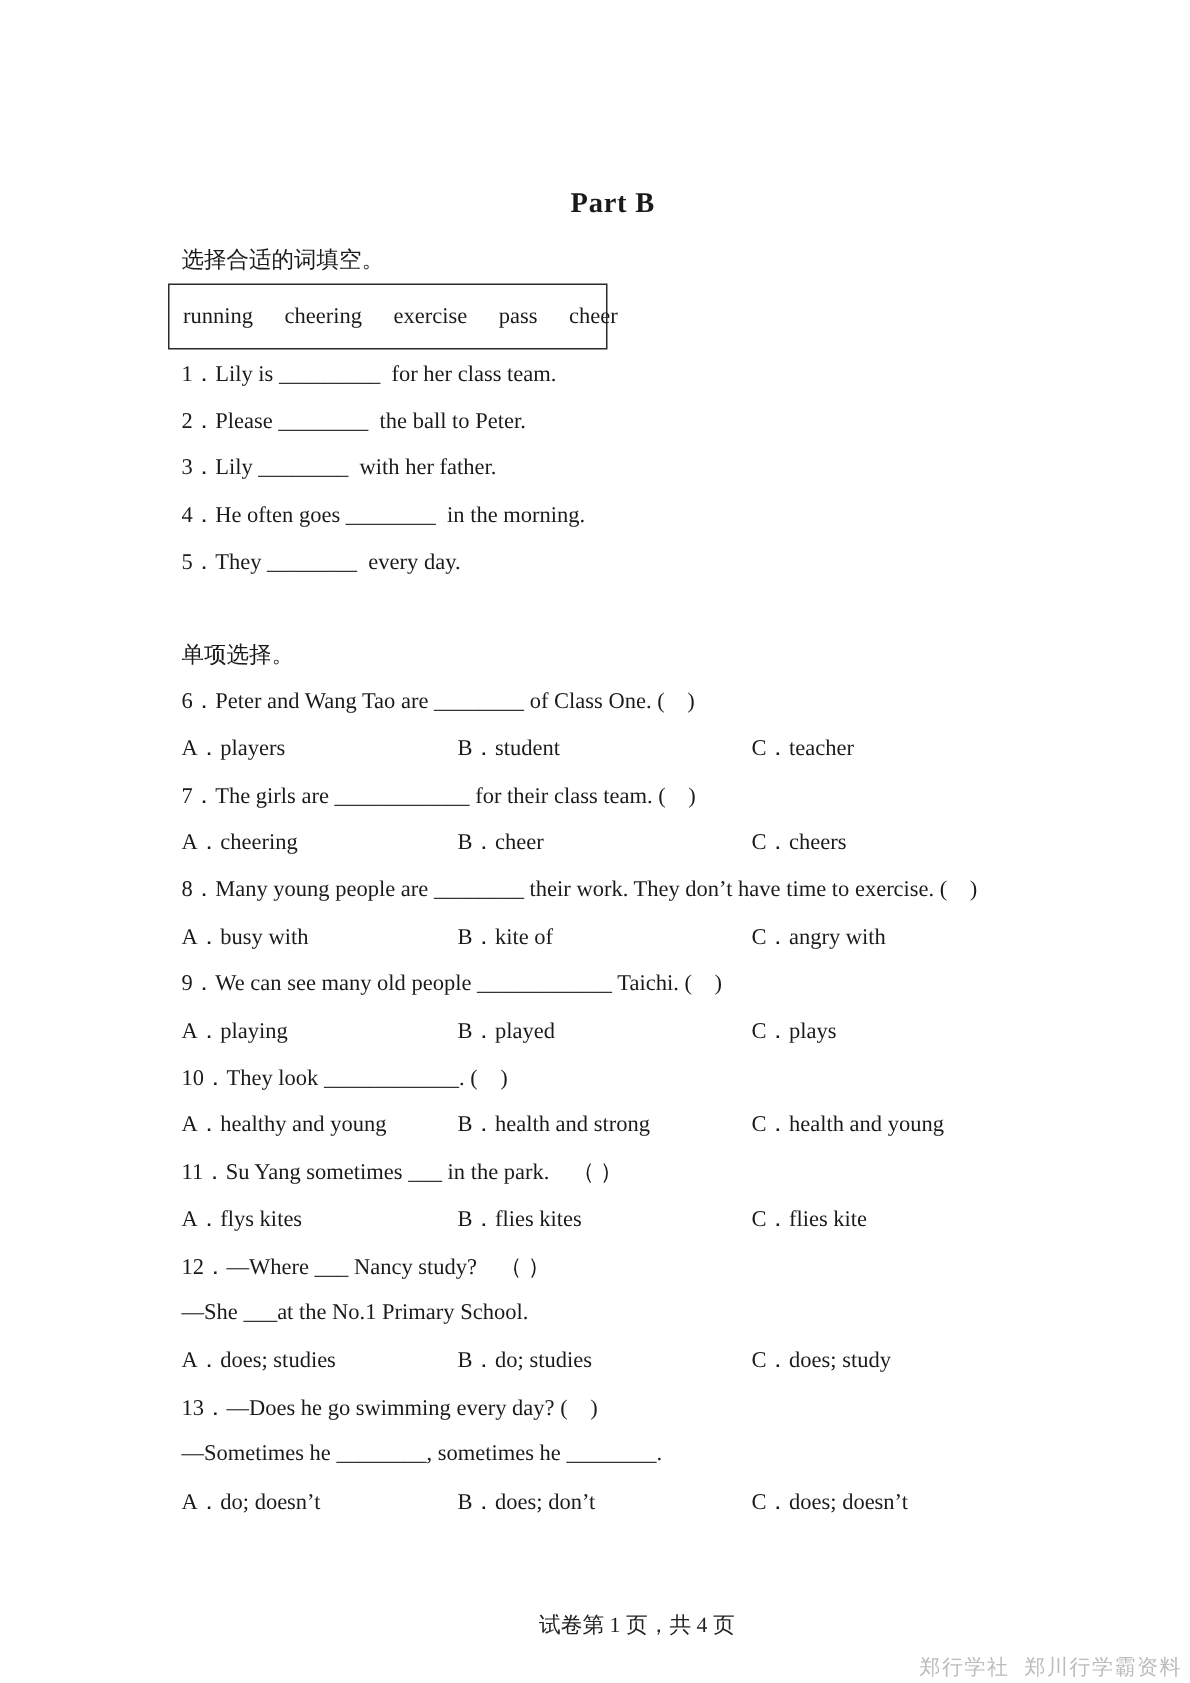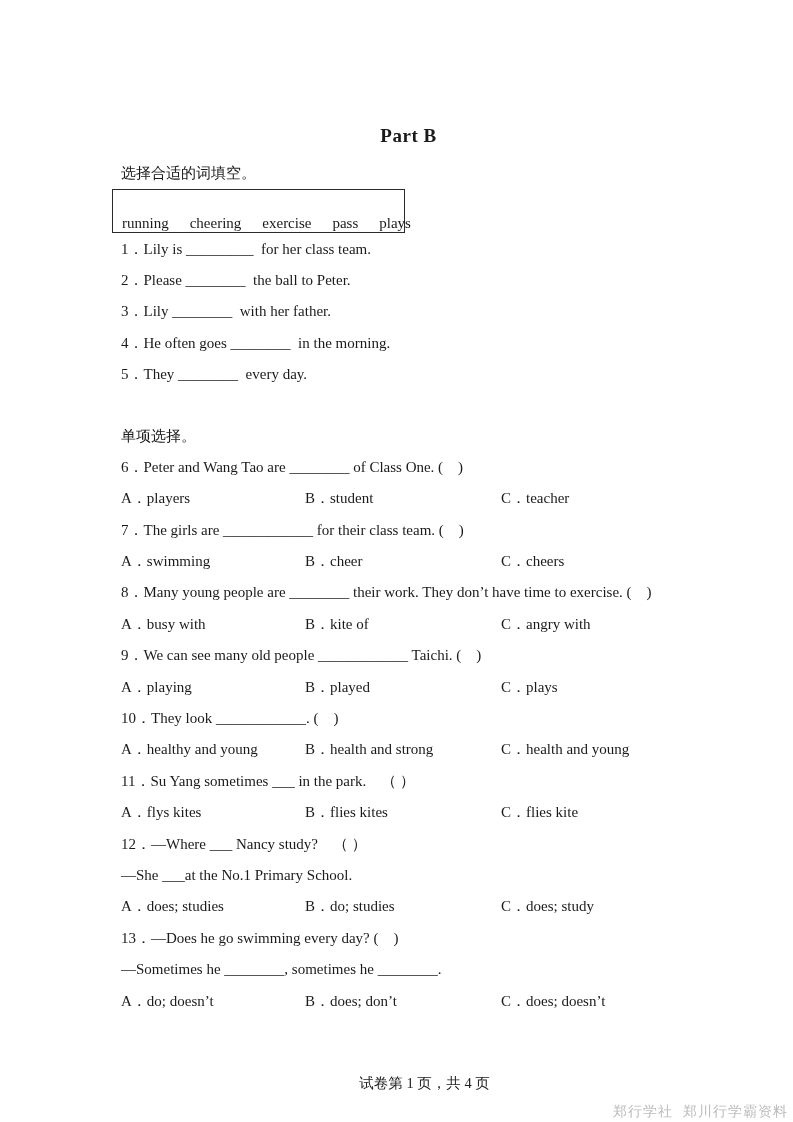--- a/index.html
+++ b/index.html
@@ -15,21 +15,21 @@
     text-align: center; font-size: 19px; font-weight: bold; margin: 0;
     letter-spacing: 0.5px;
   }
   .content { position: absolute; left: 121px; top: 158px; right: 36px; }
   .line { height: 31.4px; display: flex; align-items: center; white-space: pre-wrap; }
   .wordbank {
     box-sizing: border-box;
     width: 293px; height: 44px;
     border: 1px solid #2b2b2b;
     margin-left: -9px;
-    display: flex; align-items: flex-end;
+    display: flex; align-items: center;
     padding: 0 9px; column-gap: 21px;
   }
   .section2-instruction { margin-top: 30px; }
   .options { display: flex; }
   .opt-a, .opt-b { width: 184px; flex: 0 0 184px; }
   .opt-c { flex: 1; margin-left: 12px; }
   .footer {
     position: absolute; top: 1074px; left: 0; width: 100%;
     text-align: center; font-size: 14.5px; color: #222; padding-left: 28px;
   }
@@ -50,41 +50,41 @@
 
   <div class="content">
 
     <div class="line">选择合适的词填空。</div>
 
     <div class="wordbank">
       <span>running</span>
       <span>cheering</span>
       <span>exercise</span>
       <span>pass</span>
-      <span>plays</span>
+      <span>cheer</span>
     </div>
 
     <div class="line">1．Lily is _________  for her class team.</div>
     <div class="line">2．Please ________  the ball to Peter.</div>
     <div class="line">3．Lily ________  with her father.</div>
     <div class="line">4．He often goes ________  in the morning.</div>
     <div class="line">5．They ________  every day.</div>
 
     <div class="line section2-instruction">单项选择。</div>
 
     <div class="line">6．Peter and Wang Tao are ________ of Class One. (　)</div>
     <div class="line options">
       <span class="opt-a">A．players</span>
       <span class="opt-b">B．student</span>
       <span class="opt-c">C．teacher</span>
     </div>
 
     <div class="line">7．The girls are ____________ for their class team. (　)</div>
     <div class="line options">
-      <span class="opt-a">A．swimming</span>
+      <span class="opt-a">A．cheering</span>
       <span class="opt-b">B．cheer</span>
       <span class="opt-c">C．cheers</span>
     </div>
 
     <div class="line">8．Many young people are ________ their work. They don’t have time to exercise. (　)</div>
     <div class="line options">
       <span class="opt-a">A．busy with</span>
       <span class="opt-b">B．kite of</span>
       <span class="opt-c">C．angry with</span>
     </div>

